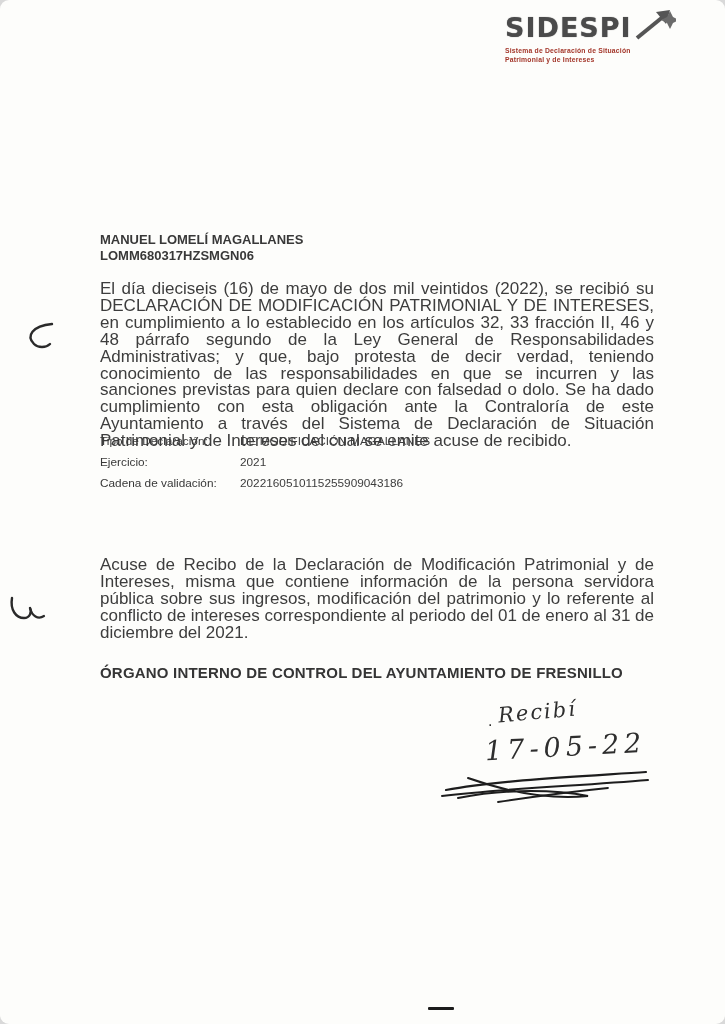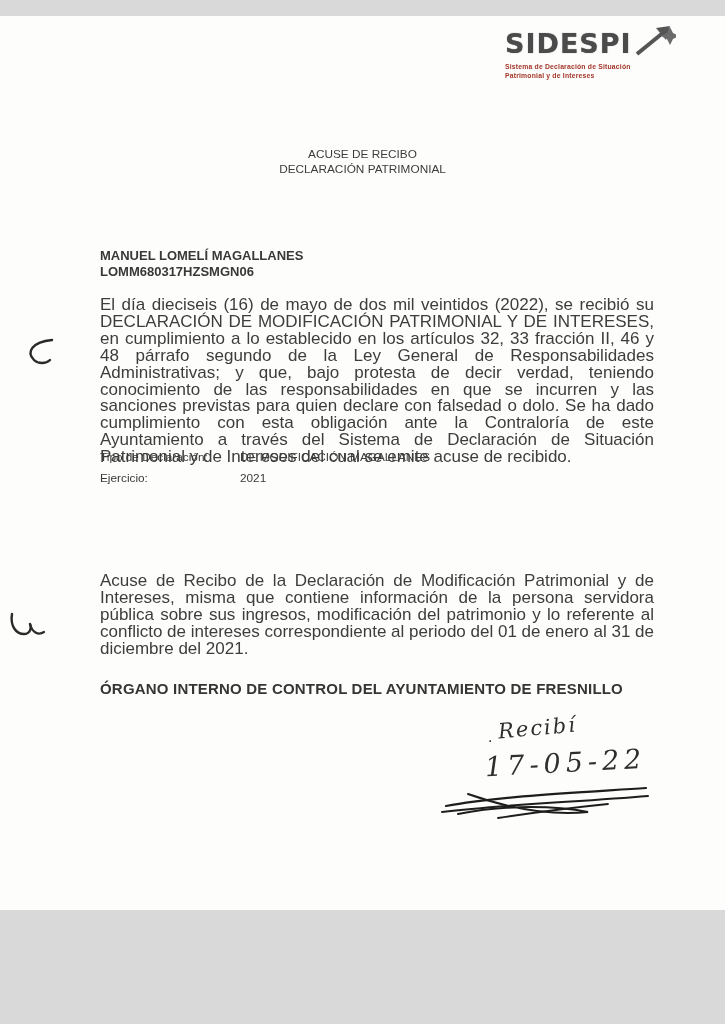--- a/index.html
+++ b/index.html
@@ -1,23 +1,24 @@
 <!DOCTYPE html>
 <html><head>
 <meta charset="utf-8">
 <style>
   html,body { margin:0; padding:0; background:#d9d9d9; }
   .page {
     position:relative;
-    width:725px; height:894px;
-    margin:16px auto;
+    width:725px; height:1024px;
+    margin:0 auto;
     background:#fdfdfb;
     font-family:"Liberation Sans", sans-serif;
     color:#3d3d3d;
     overflow:hidden;
+    border-radius:9px;
   }
 
   
   .logo { position:absolute; top:12px; left:505px; width:190px; }
   .logo-row { display:flex; align-items:flex-start; }
   .logo-title {
     font-family:"DejaVu Sans", sans-serif;
     font-weight:bold; font-size:27px; letter-spacing:1px;
     color:#4b4b4b;
     text-shadow:0 0 1px #777;
@@ -94,40 +95,40 @@
           <path d="M3 30 L30 8" stroke="#555" stroke-width="4" fill="none"></path>
           <path d="M22 4 L36 2 L32 16 Z" fill="#555"></path>
           <path d="M33 9 l3 -6 l3 6 l6 3 l-6 3 l-3 6 l-3 -6 l-6 -3 Z" fill="#6b6b6b"></path>
         </svg>
       </span>
     </div>
     <div class="logo-sub">Sistema de Declaración de Situación</div>
     <div class="logo-sub">Patrimonial y de Intereses</div>
   </div>
 
-  <div class="doc-title">
-    <div>ACUSE DE RECIBO</div>
-    <div>DECLARACIÓN PATRIMONIAL</div>
-  </div>
 
   <div class="declarant">
     <div>MANUEL LOMELÍ MAGALLANES</div>
     <div>LOMM680317HZSMGN06</div>
   </div>
 
   <div class="body-par par-1">El día dieciseis (16) de mayo de dos mil veintidos (2022), se recibió su DECLARACIÓN DE MODIFICACIÓN PATRIMONIAL Y DE INTERESES, en cumplimiento a lo establecido en los artículos 32, 33 fracción II, 46 y 48 párrafo segundo de la Ley General de Responsabilidades Administrativas; y que, bajo protesta de decir verdad, teniendo conocimiento de las responsabilidades en que se incurren y las sanciones previstas para quien declare con falsedad o dolo. Se ha dado cumplimiento con esta obligación ante la Contraloría de este Ayuntamiento a través del Sistema de Declaración de Situación Patrimonial y de Intereses del cual se emite acuse de recibido.</div>
 
   <div class="fields">
     <div class="field-row">
       <span class="field-label">Tipo de Declaración:</span>
       <span class="field-value">DE MODIFICACIÓN MAGALLANES</span>
     </div>
     <div class="field-row">
       <span class="field-label">Ejercicio:</span>
       <span class="field-value">2021</span>
+    </div>
+    <div class="field-row">
+      <span class="field-label">Cadena de validación:</span>
+      <span class="field-value">2022160510115255909043186</span>
     </div>
   </div>
 
   <div class="body-par par-2">Acuse de Recibo de la Declaración de Modificación Patrimonial y de Intereses, misma que contiene información de la persona servidora pública sobre sus ingresos, modificación del patrimonio y lo referente al conflicto de intereses correspondiente al periodo del 01 de enero al 31 de diciembre del 2021.</div>
 
   <div class="org-heading">ÓRGANO INTERNO DE CONTROL DEL AYUNTAMIENTO DE FRESNILLO</div>
 
   <span class="hw-dot">.</span>
   <div class="hw hw-recibi">Recibí</div>
   <div class="hw hw-date">17-05-22</div>

